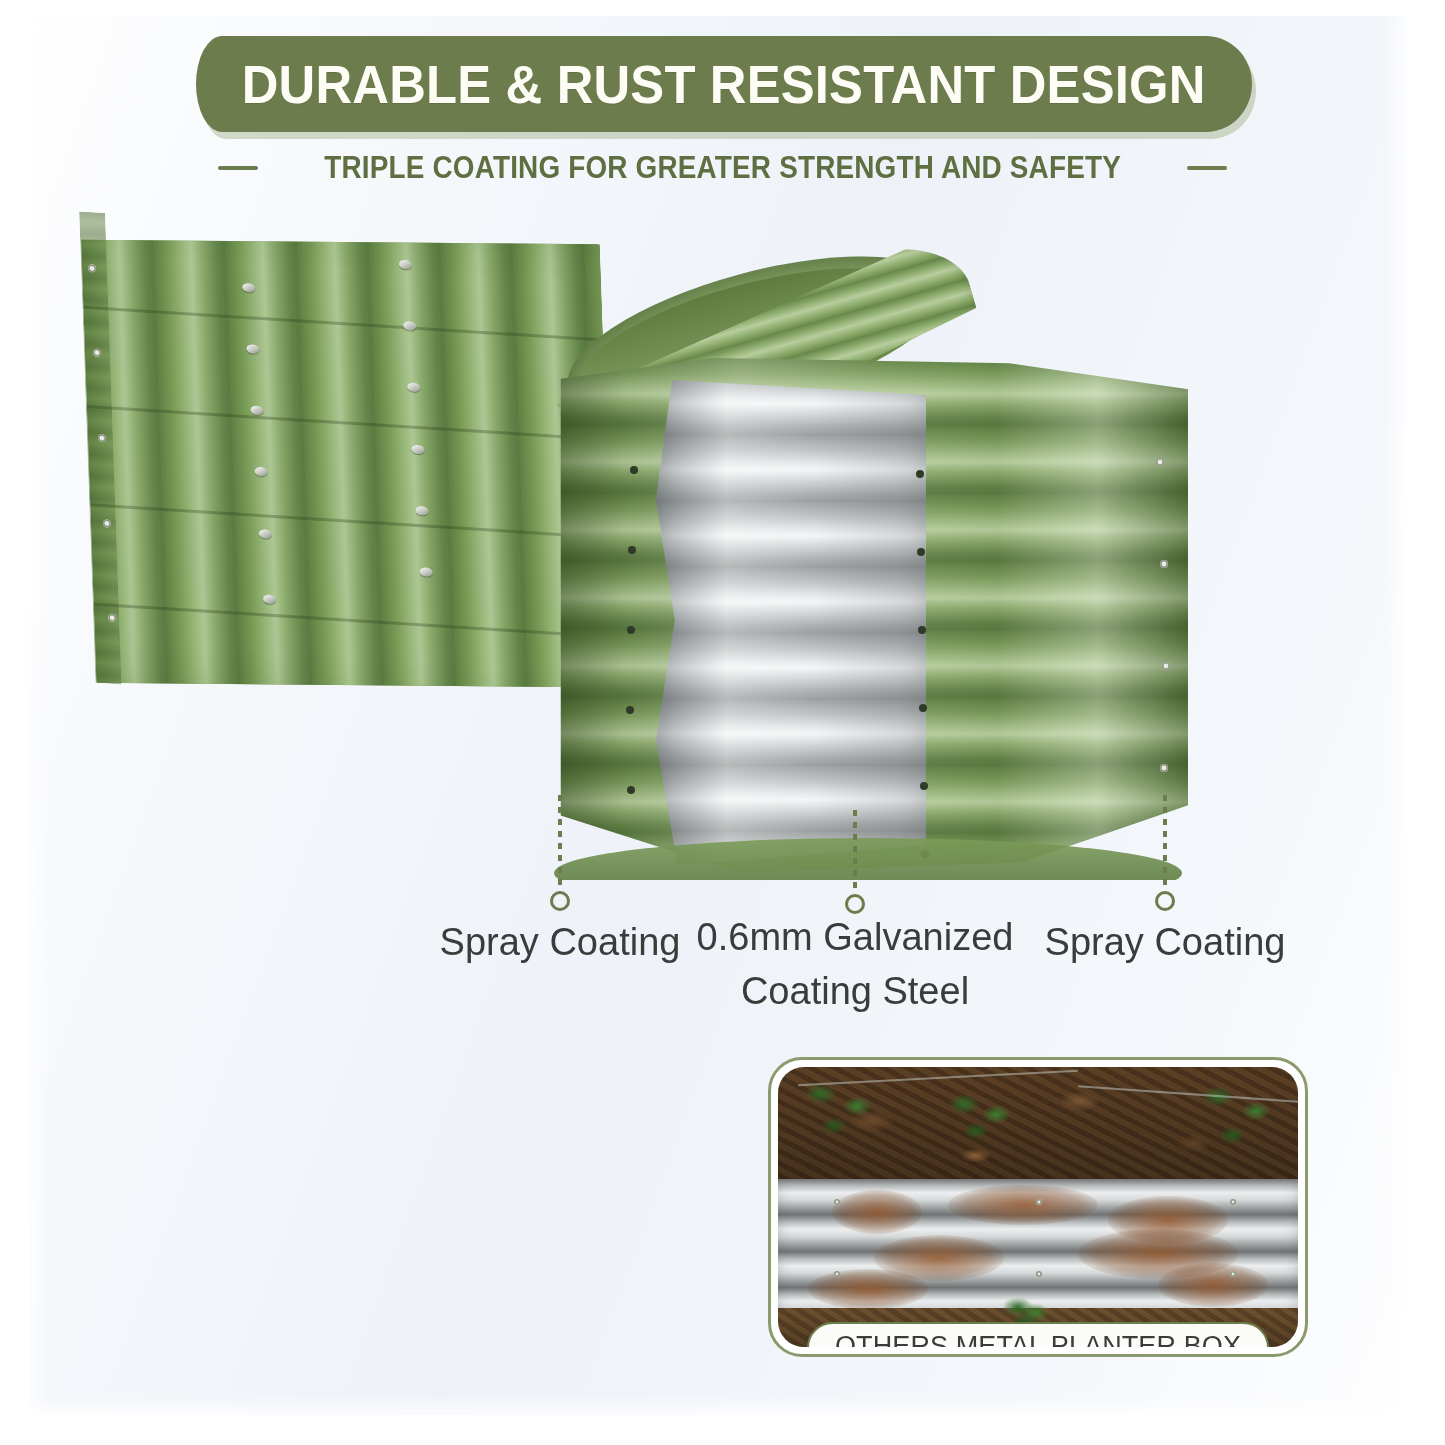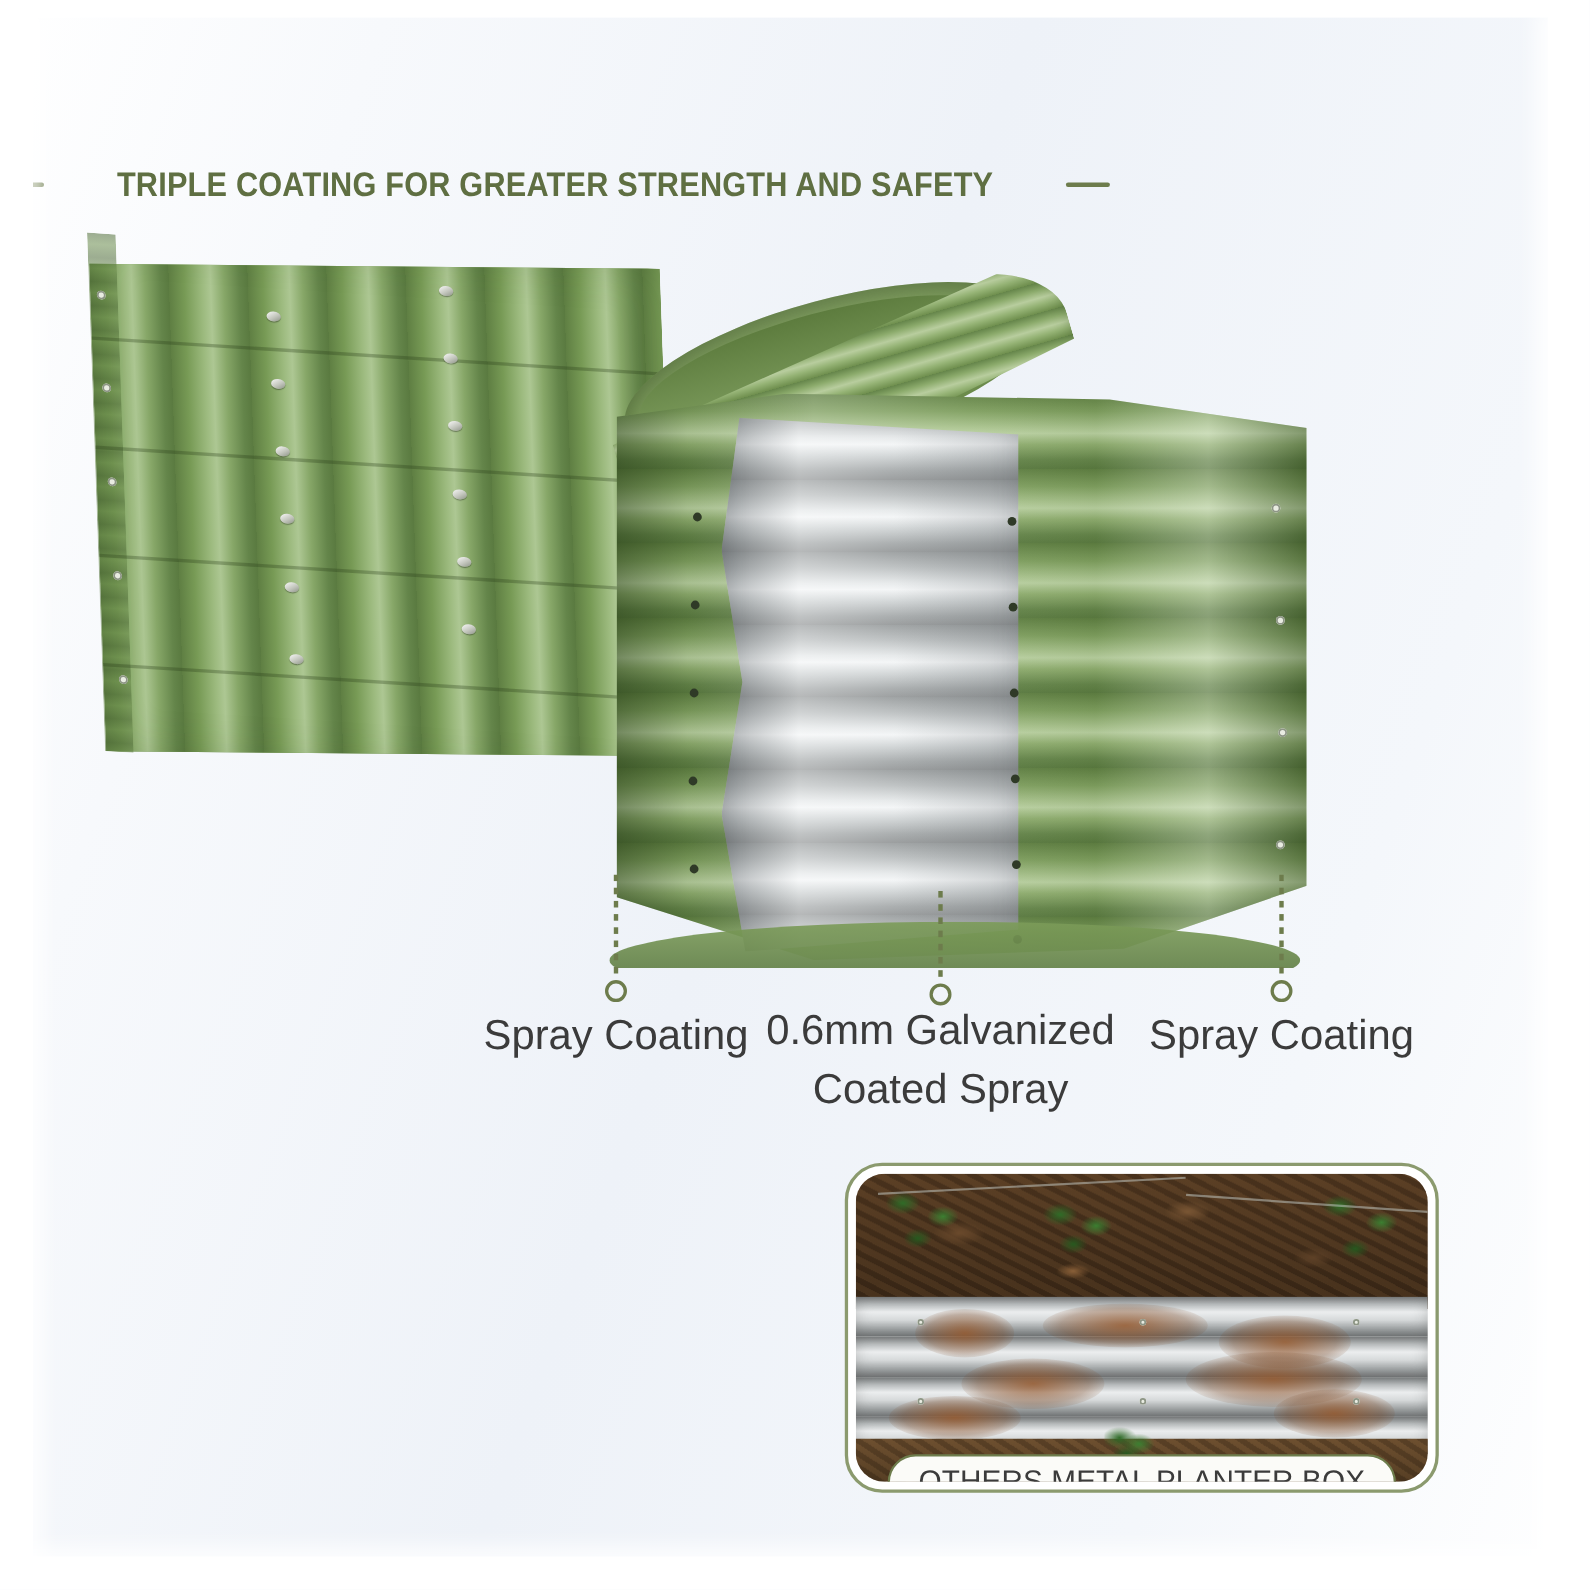--- a/index.html
+++ b/index.html
@@ -38,21 +38,21 @@
   #banner-text {
     color:#fdfdf6;
     font-size:54px; font-weight:bold; letter-spacing:.2px;
     font-family:"Liberation Sans", sans-serif;
     transform:scaleX(.94);
     white-space:nowrap;
     text-shadow:0 1px 0 rgba(0,0,0,.10);
   }
   #subtitle-row {
     position:absolute; left:0; top:150px; width:1445px;
-    display:flex; align-items:center; justify-content:flex-start; gap:22px;
+    display:flex; align-items:center; justify-content:center; gap:22px;
   }
   .sub-dash { width:40px; height:4px; background:#6d7c4c; border-radius:2px; }
   #subtitle-text {
     color:#5f6f42; font-size:31px; font-weight:bold; white-space:nowrap;
     transform:scaleX(.90); letter-spacing:.2px;
   }
 
   
   #hero { position:absolute; left:0; top:210px; width:1445px; height:700px; }
 
@@ -328,20 +328,23 @@
   }
   .wire {
     position:absolute; background:rgba(190,195,190,.55); height:2px;
   }
 </style>
 </head>
 <body>
 
 <div id="page">
 
+  <div id="banner">
+    <div id="banner-text">DURABLE &amp; RUST RESISTANT DESIGN</div>
+  </div>
 
   <div id="subtitle-row">
     <span class="sub-dash"></span>
     <span id="subtitle-text">TRIPLE COATING FOR GREATER STRENGTH AND SAFETY</span>
     <span class="sub-dash"></span>
   </div>
 
   <div id="hero">
 
     <div id="panel">
@@ -412,21 +415,21 @@
   <div class="callout" style="left:425px; top:795px; width:270px;">
     <div class="callout-line" style="top:0; height:92px"></div>
     <div class="callout-ring" style="top:96px"></div>
     <div class="callout-label" style="top:126px">Spray Coating</div>
   </div>
 
   <div class="callout" style="left:690px; top:810px; width:330px;">
     <div class="callout-line" style="top:0; height:80px"></div>
     <div class="callout-ring" style="top:84px"></div>
     <div class="callout-label" style="top:106px">0.6mm Galvanized</div>
-    <div class="callout-label" style="top:160px">Coated Spray</div>
+    <div class="callout-label" style="top:160px">Coating Steel</div>
   </div>
 
   <div class="callout" style="left:1030px; top:795px; width:270px;">
     <div class="callout-line" style="top:0; height:92px"></div>
     <div class="callout-ring" style="top:96px"></div>
     <div class="callout-label" style="top:126px">Spray Coating</div>
   </div>
 
 
   <div class="card" style="left:768px; top:1032px;margin-top:25px;">

